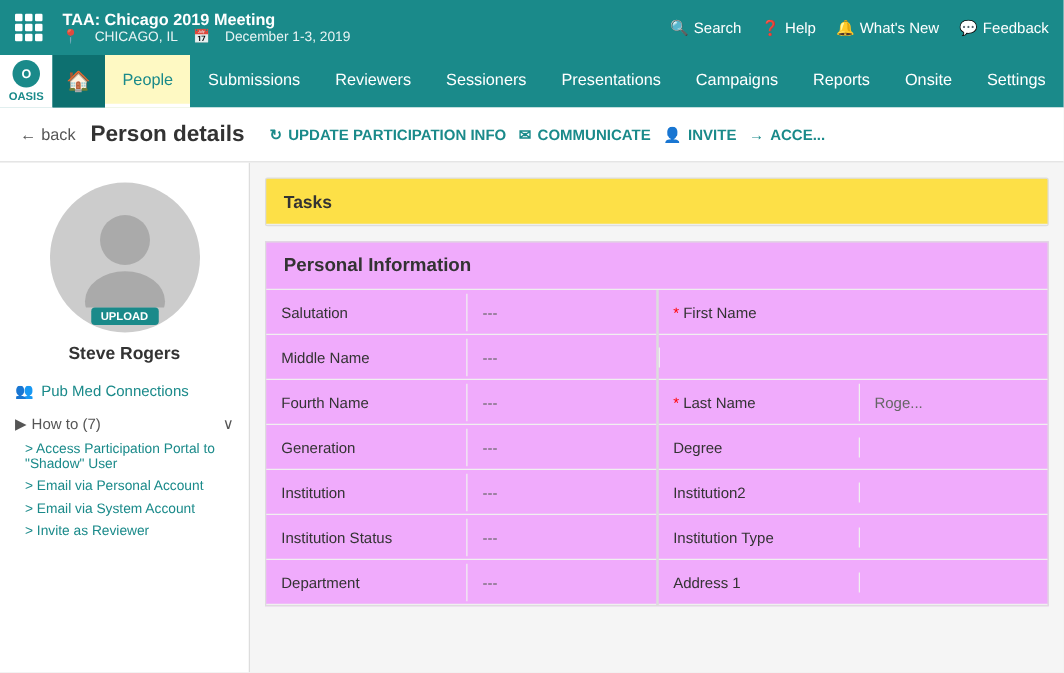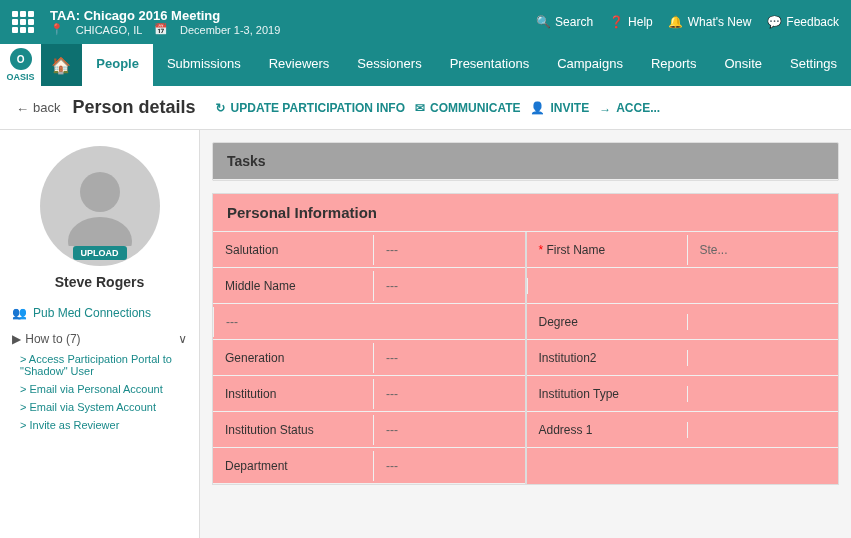--- a/index.html
+++ b/index.html
@@ -96,23 +96,23 @@
       color: white;
       padding: 0 14px;
       display: flex;
       align-items: center;
       font-size: 13px;
       cursor: pointer;
       text-decoration: none;
       border-bottom: 3px solid transparent;
     }
     .nav-item.active {
-      background: #ffffff;
+      background: #fef9c3;
       color: #1a8a8a;
-      font-weight: bold;
+      font-weight: normal;
       border-bottom: 3px solid white;
     }
 
     
     .page-header {
       background: white;
       border-bottom: 1px solid #ddd;
       display: flex;
       align-items: center;
       padding: 0 16px;
@@ -243,34 +243,34 @@
     }
 
     
     .main-content {
       flex: 1;
       overflow-y: auto;
       padding: 0;
       background: #f5f5f5;
     }
     .tasks-section {
-      background: #a3a3a3;
+      background: #fde047;
       margin: 12px;
       border: 1px solid #ddd;
       border-radius: 2px;
     }
     .tasks-header {
       padding: 10px 14px;
       font-size: 14px;
       font-weight: bold;
       color: #333;
       border-bottom: 1px solid #eee;
     }
     .personal-info-section {
-      background: #fca5a5;
+      background: #f0abfc;
       margin: 0 12px 12px 12px;
       border: 1px solid #ddd;
     }
     .section-title-bar {
       padding: 10px 14px;
       font-size: 15px;
       font-weight: bold;
       color: #333;
       border-bottom: 1px solid #eee;
     }
@@ -317,21 +317,21 @@
         <span></span>
         <span></span>
       <span></span>
         <span></span>
         <span></span>
       <span></span>
         <span></span>
         <span></span>
     </div>
     <div class="conference-info">
-      <div class="conference-title">TAA: Chicago 2016 Meeting</div>
+      <div class="conference-title">TAA: Chicago 2019 Meeting</div>
       <div class="conference-sub">
         <span>📍</span>
         <span>CHICAGO, IL</span>
         <span>📅</span>
         <span>December 1-3, 2019</span>
       </div>
     </div>
   </div>
   <div class="top-bar-right">
     <a href="#">
@@ -446,20 +446,21 @@
         <div class="col-left">
           <div class="info-row">
             <div class="info-label">Salutation</div>
             <div class="info-value">---</div>
           </div>
           <div class="info-row">
             <div class="info-label">Middle Name</div>
             <div class="info-value">---</div>
           </div>
           <div class="info-row">
+            <div class="info-label">Fourth Name</div>
             <div class="info-value">---</div>
           </div>
           <div class="info-row">
             <div class="info-label">Generation</div>
             <div class="info-value">---</div>
           </div>
           <div class="info-row">
             <div class="info-label">Institution</div>
             <div class="info-value">---</div>
           </div>
@@ -469,24 +470,27 @@
           </div>
           <div class="info-row">
             <div class="info-label">Department</div>
             <div class="info-value">---</div>
           </div>
         </div>
 
         <div class="col-right">
           <div class="info-row">
             <div class="info-label required">First Name</div>
-            <div class="info-value">Ste...</div>
           </div>
           <div class="info-row">
             <div class="info-value"></div>
+          </div>
+          <div class="info-row">
+            <div class="info-label required">Last Name</div>
+            <div class="info-value">Roge...</div>
           </div>
           <div class="info-row">
             <div class="info-label">Degree</div>
             <div class="info-value"></div>
           </div>
           <div class="info-row">
             <div class="info-label">Institution2</div>
             <div class="info-value"></div>
           </div>
           <div class="info-row">

